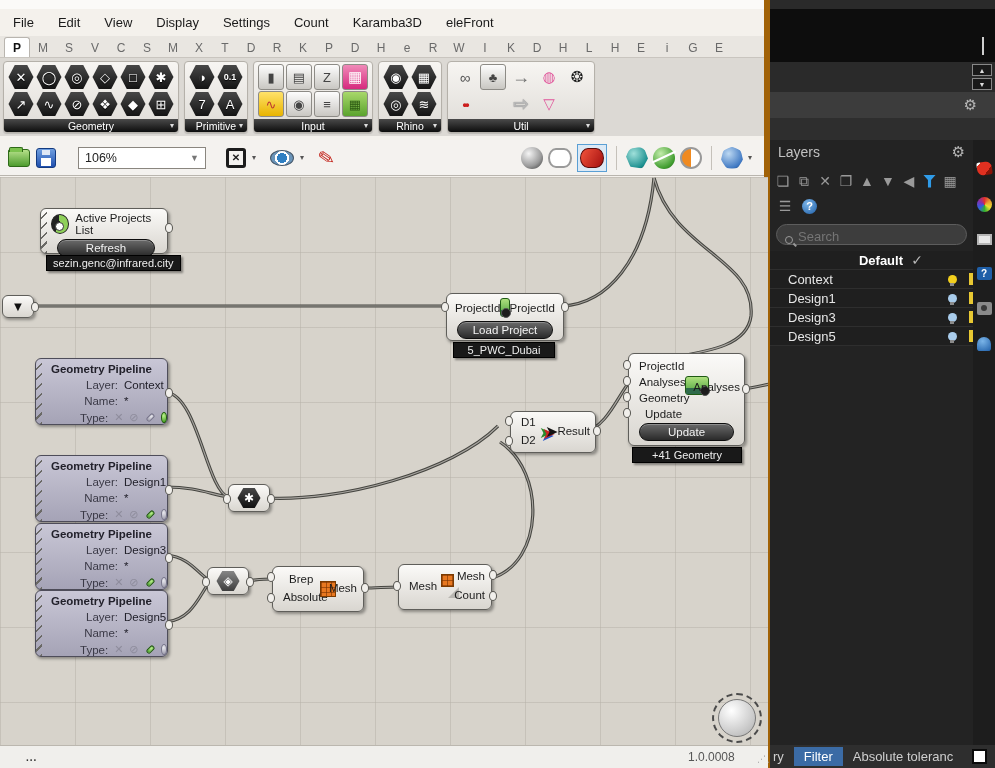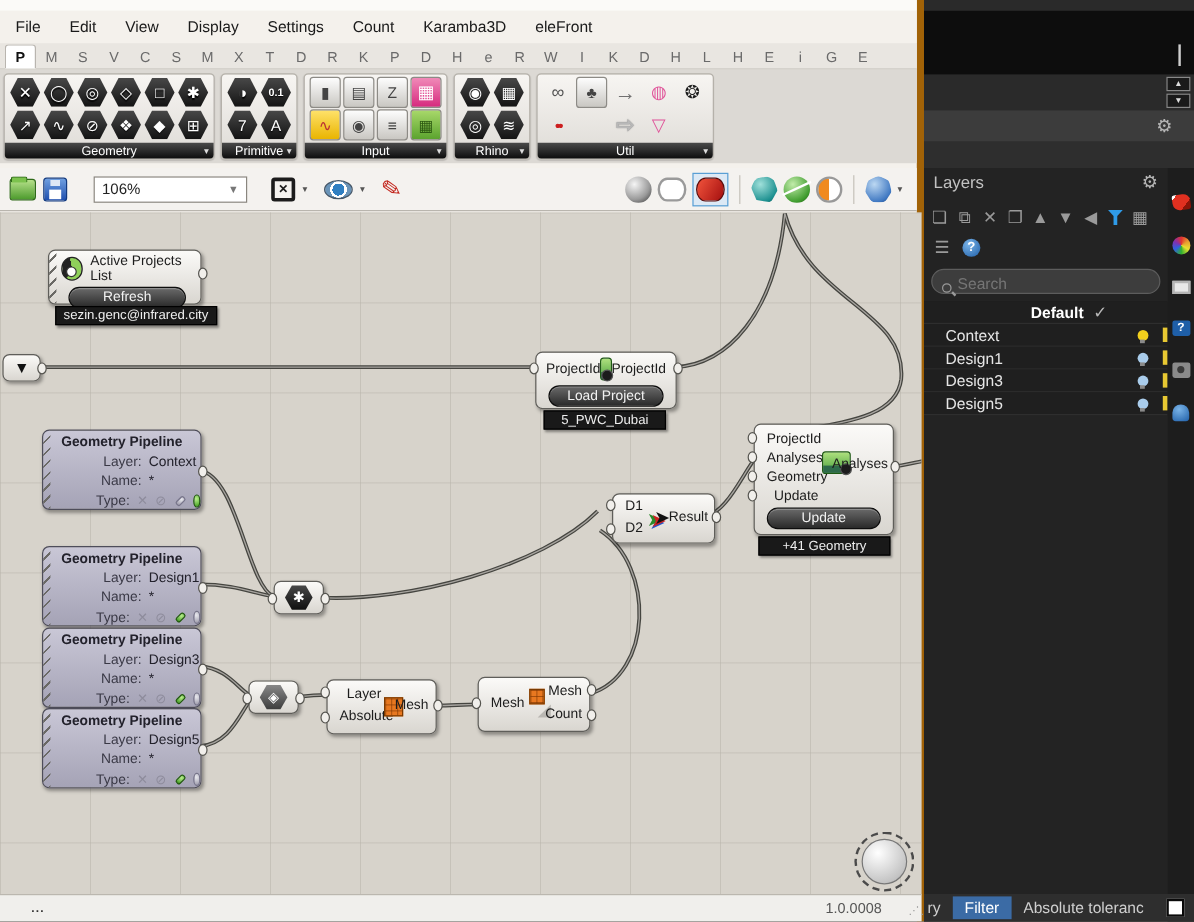--- a/index.html
+++ b/index.html
@@ -468,21 +468,21 @@
         <div class="nub" style="left:-6px; top:9px;"></div>
         <div class="nub" style="right:-6px; top:9px;"></div>
       </div>
       <div class="comp hexcomp" style="left:207px; top:390px;">
         <span class="hexin lite">◈</span>
         <div class="nub" style="left:-6px; top:9px;"></div>
         <div class="nub" style="right:-6px; top:9px;"></div>
       </div>
 
       <div class="comp" style="left:272px; top:389px; width:92px; height:46px;">
-        <span class="io-l" style="top:6px; left:16px;">Layer</span>
+        <span class="io-l" style="top:6px; left:16px;">Brep</span>
         <span class="io-l" style="top:24px;">Absolute</span>
         <span class="mesh-ic" style="position:absolute; left:47px; top:14px;"></span>
         <span class="io-r" style="top:15px; right:6px;">Mesh</span>
         <div class="nub" style="left:-6px; top:5px;"></div>
         <div class="nub" style="left:-6px; top:26px;"></div>
         <div class="nub" style="right:-6px; top:16px;"></div>
       </div>
 
       <div class="comp" style="left:398px; top:387px; width:94px; height:46px;">
         <span class="io-l" style="top:15px;">Mesh</span>

